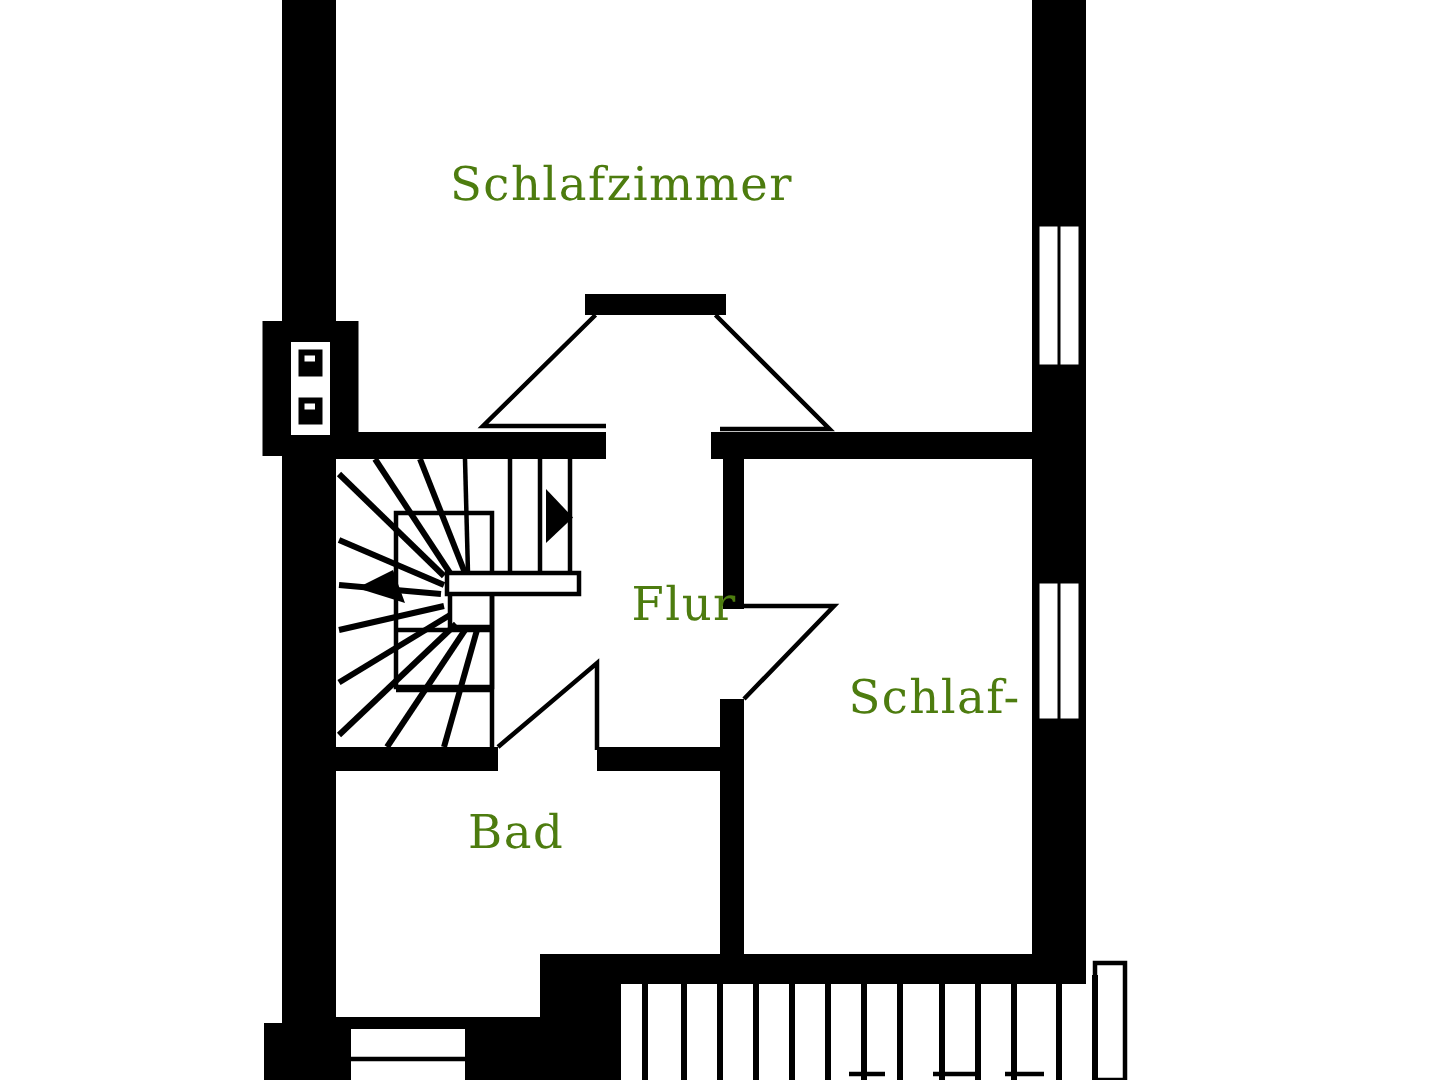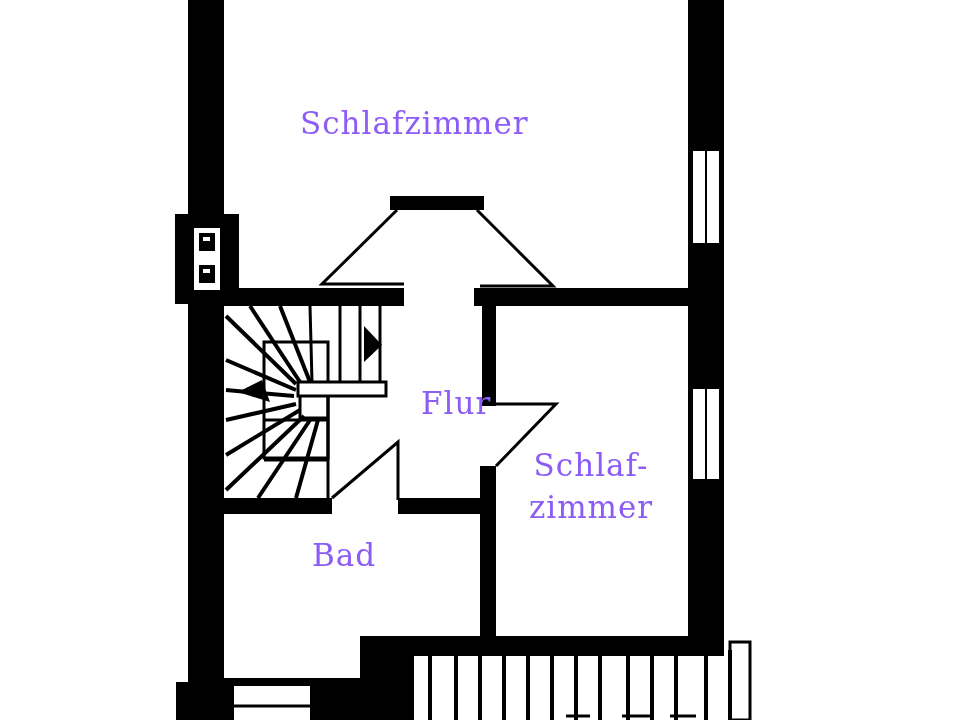--- a/index.html
+++ b/index.html
@@ -1,21 +1,21 @@
 <!DOCTYPE html>
 <html><head>
   <meta charset="utf-8">
   <style>
     html, body { margin: 0; padding: 0; background: #ffffff; }
     body { width: 960px; height: 720px; overflow: hidden; position: relative; }
     #plan { position: absolute; left: 0; top: 0; width: 960px; height: 720px; }
     .room-label {
       position: absolute;
       font-family: "DejaVu Serif", "Liberation Serif", serif;
-      color: #8b5cf6;
+      color: #4d7c0f;
       font-size: 31px;
       letter-spacing: 1px;
       line-height: 1;
       white-space: nowrap;
     }
     .room-label.two-line { text-align: center; line-height: 42px; }
   </style>
 </head>
 <body>
 
@@ -132,18 +132,17 @@
     <line x1="670" y1="716" x2="696" y2="716" stroke-width="3"></line>
   </g>
   <rect x="730" y="642" width="20" height="78" fill="none" stroke="#000" stroke-width="3"></rect>
   <rect x="410" y="652" width="4" height="68" fill="#000"></rect>
 </svg>
 
 <div class="room-label" style="left:300px; top:108px;">Schlafzimmer</div>
 
 <div class="room-label" style="left:396px; top:388px;margin-left:25px;">Flur</div>
 
-<div class="room-label two-line" style="left:516px; top:444px; width:150px;">
+<div class="room-label two-line" style="left:548px; top:444px; width:150px;">
   <div>Schlaf-</div>
-  <div>zimmer</div>
 </div>
 
 <div class="room-label" style="left:312px; top:540px;">Bad</div>
 
 </body></html>

